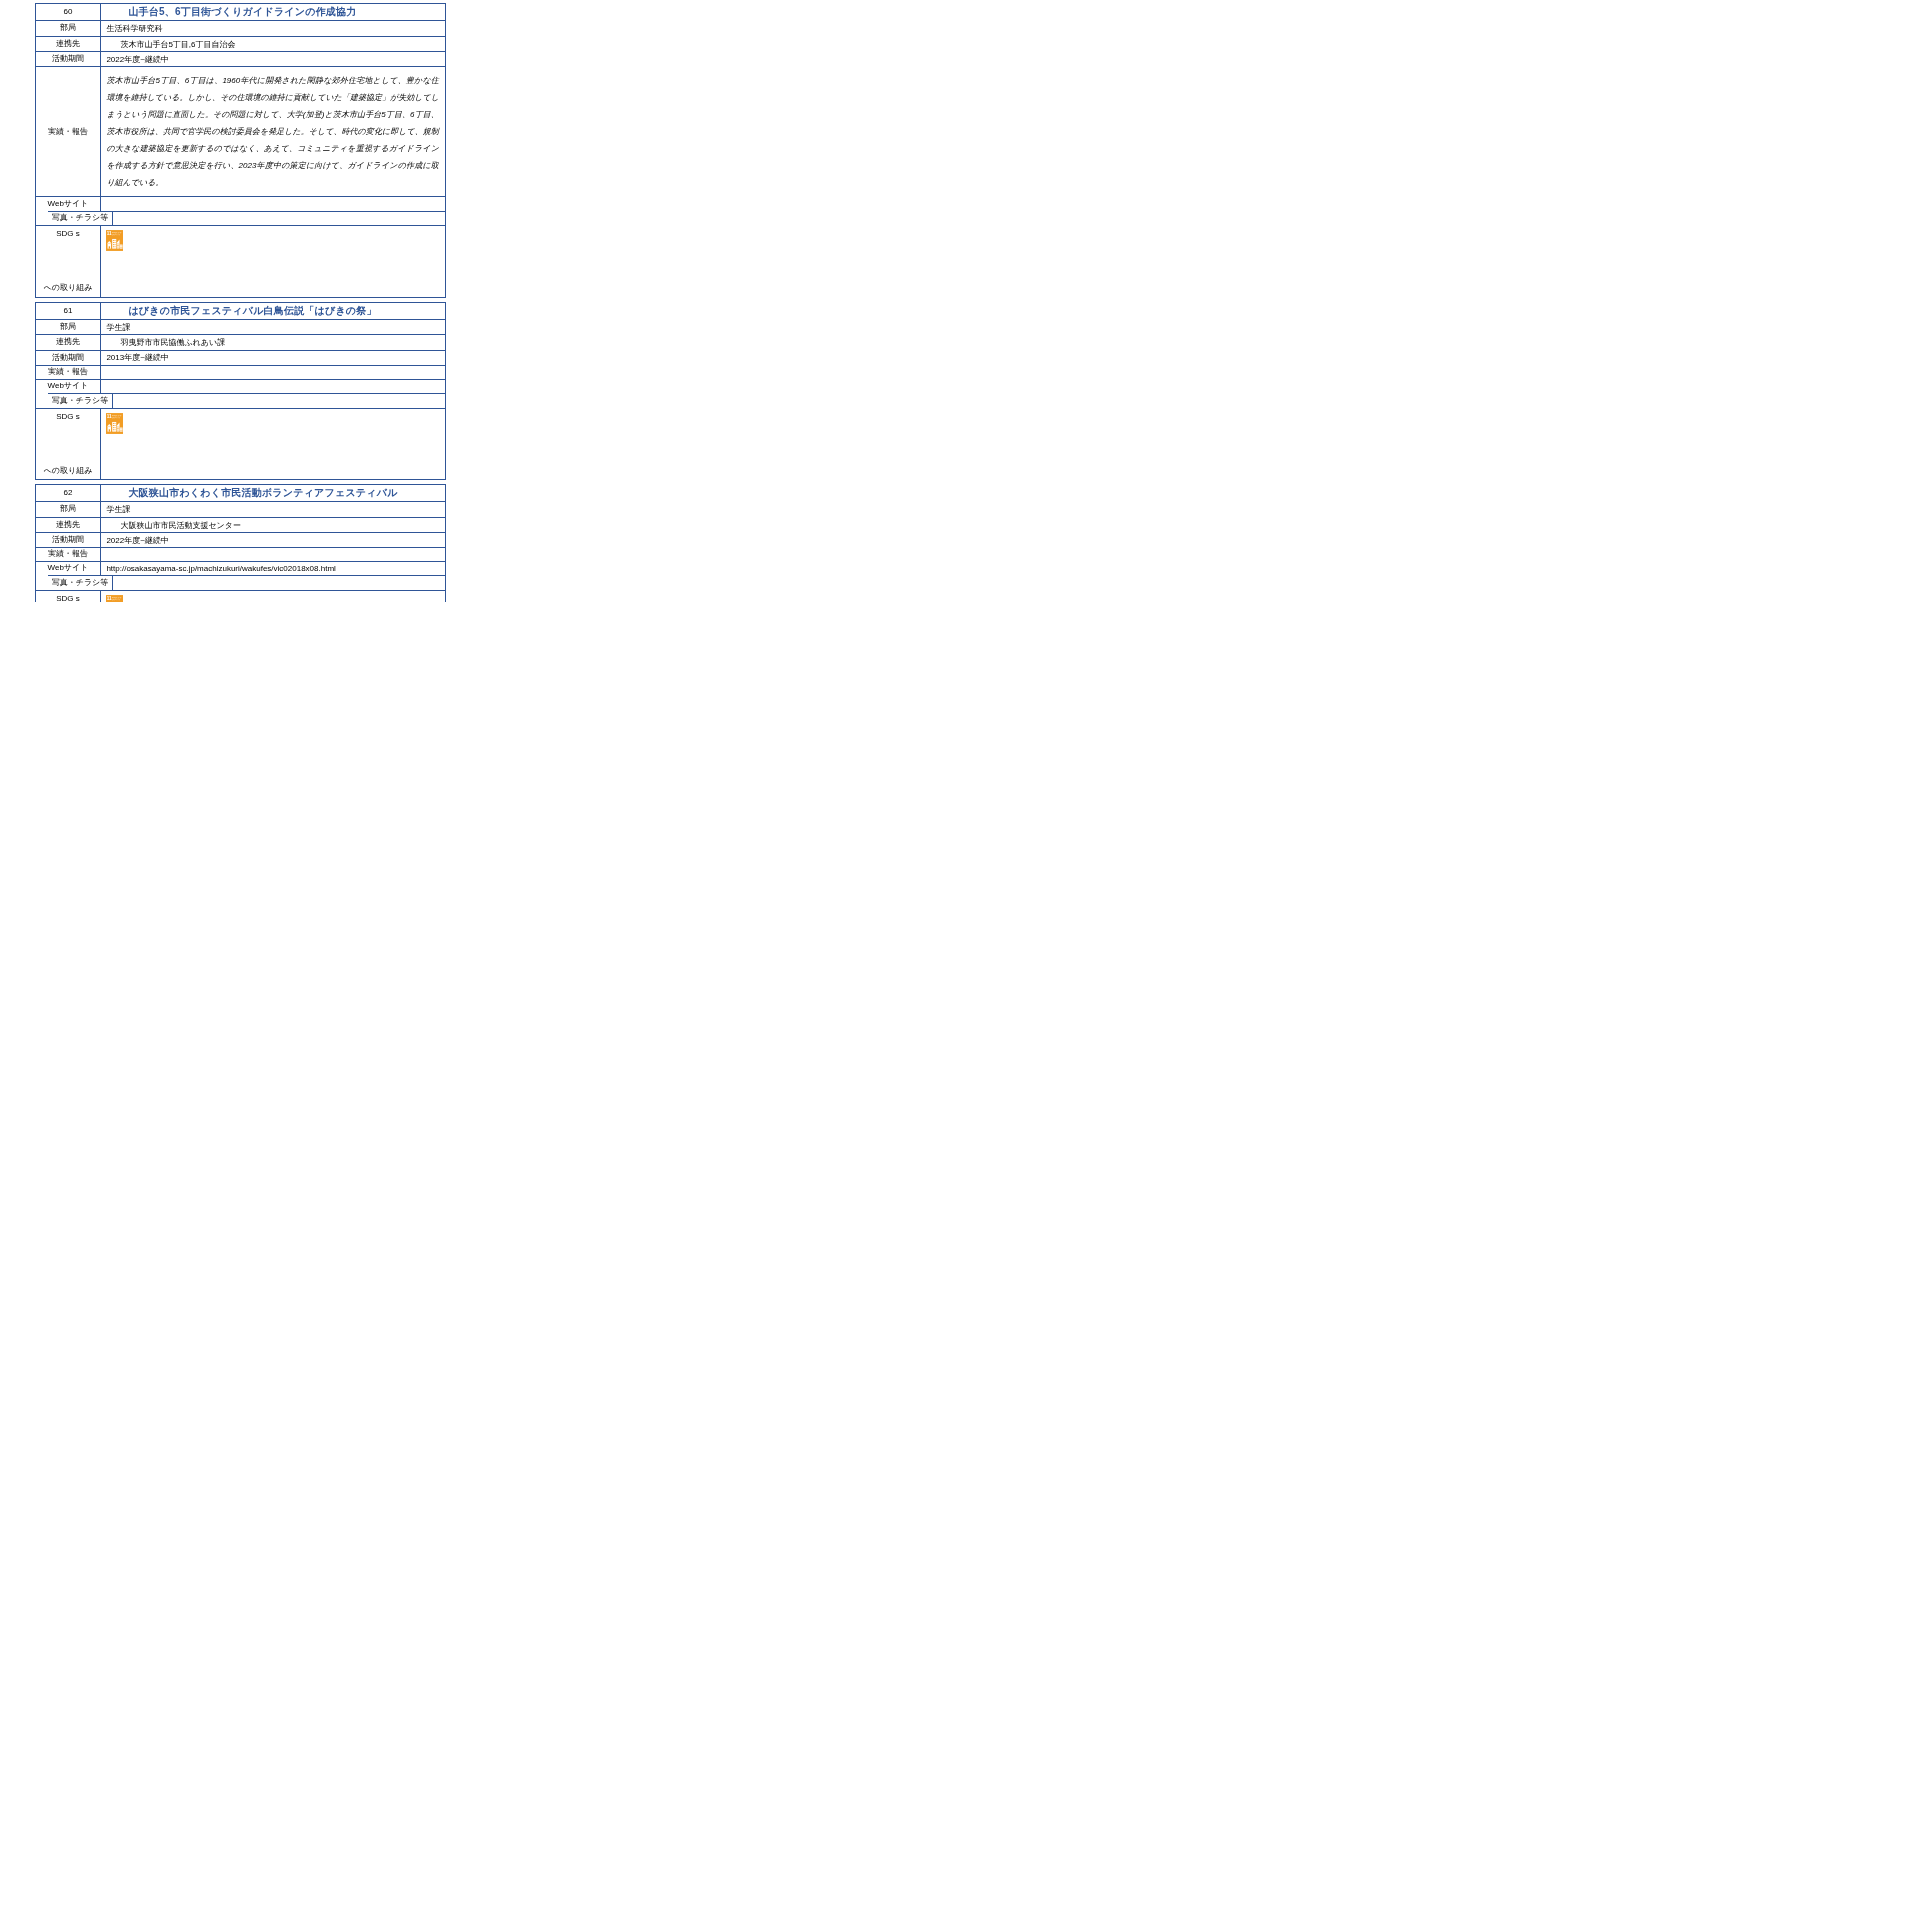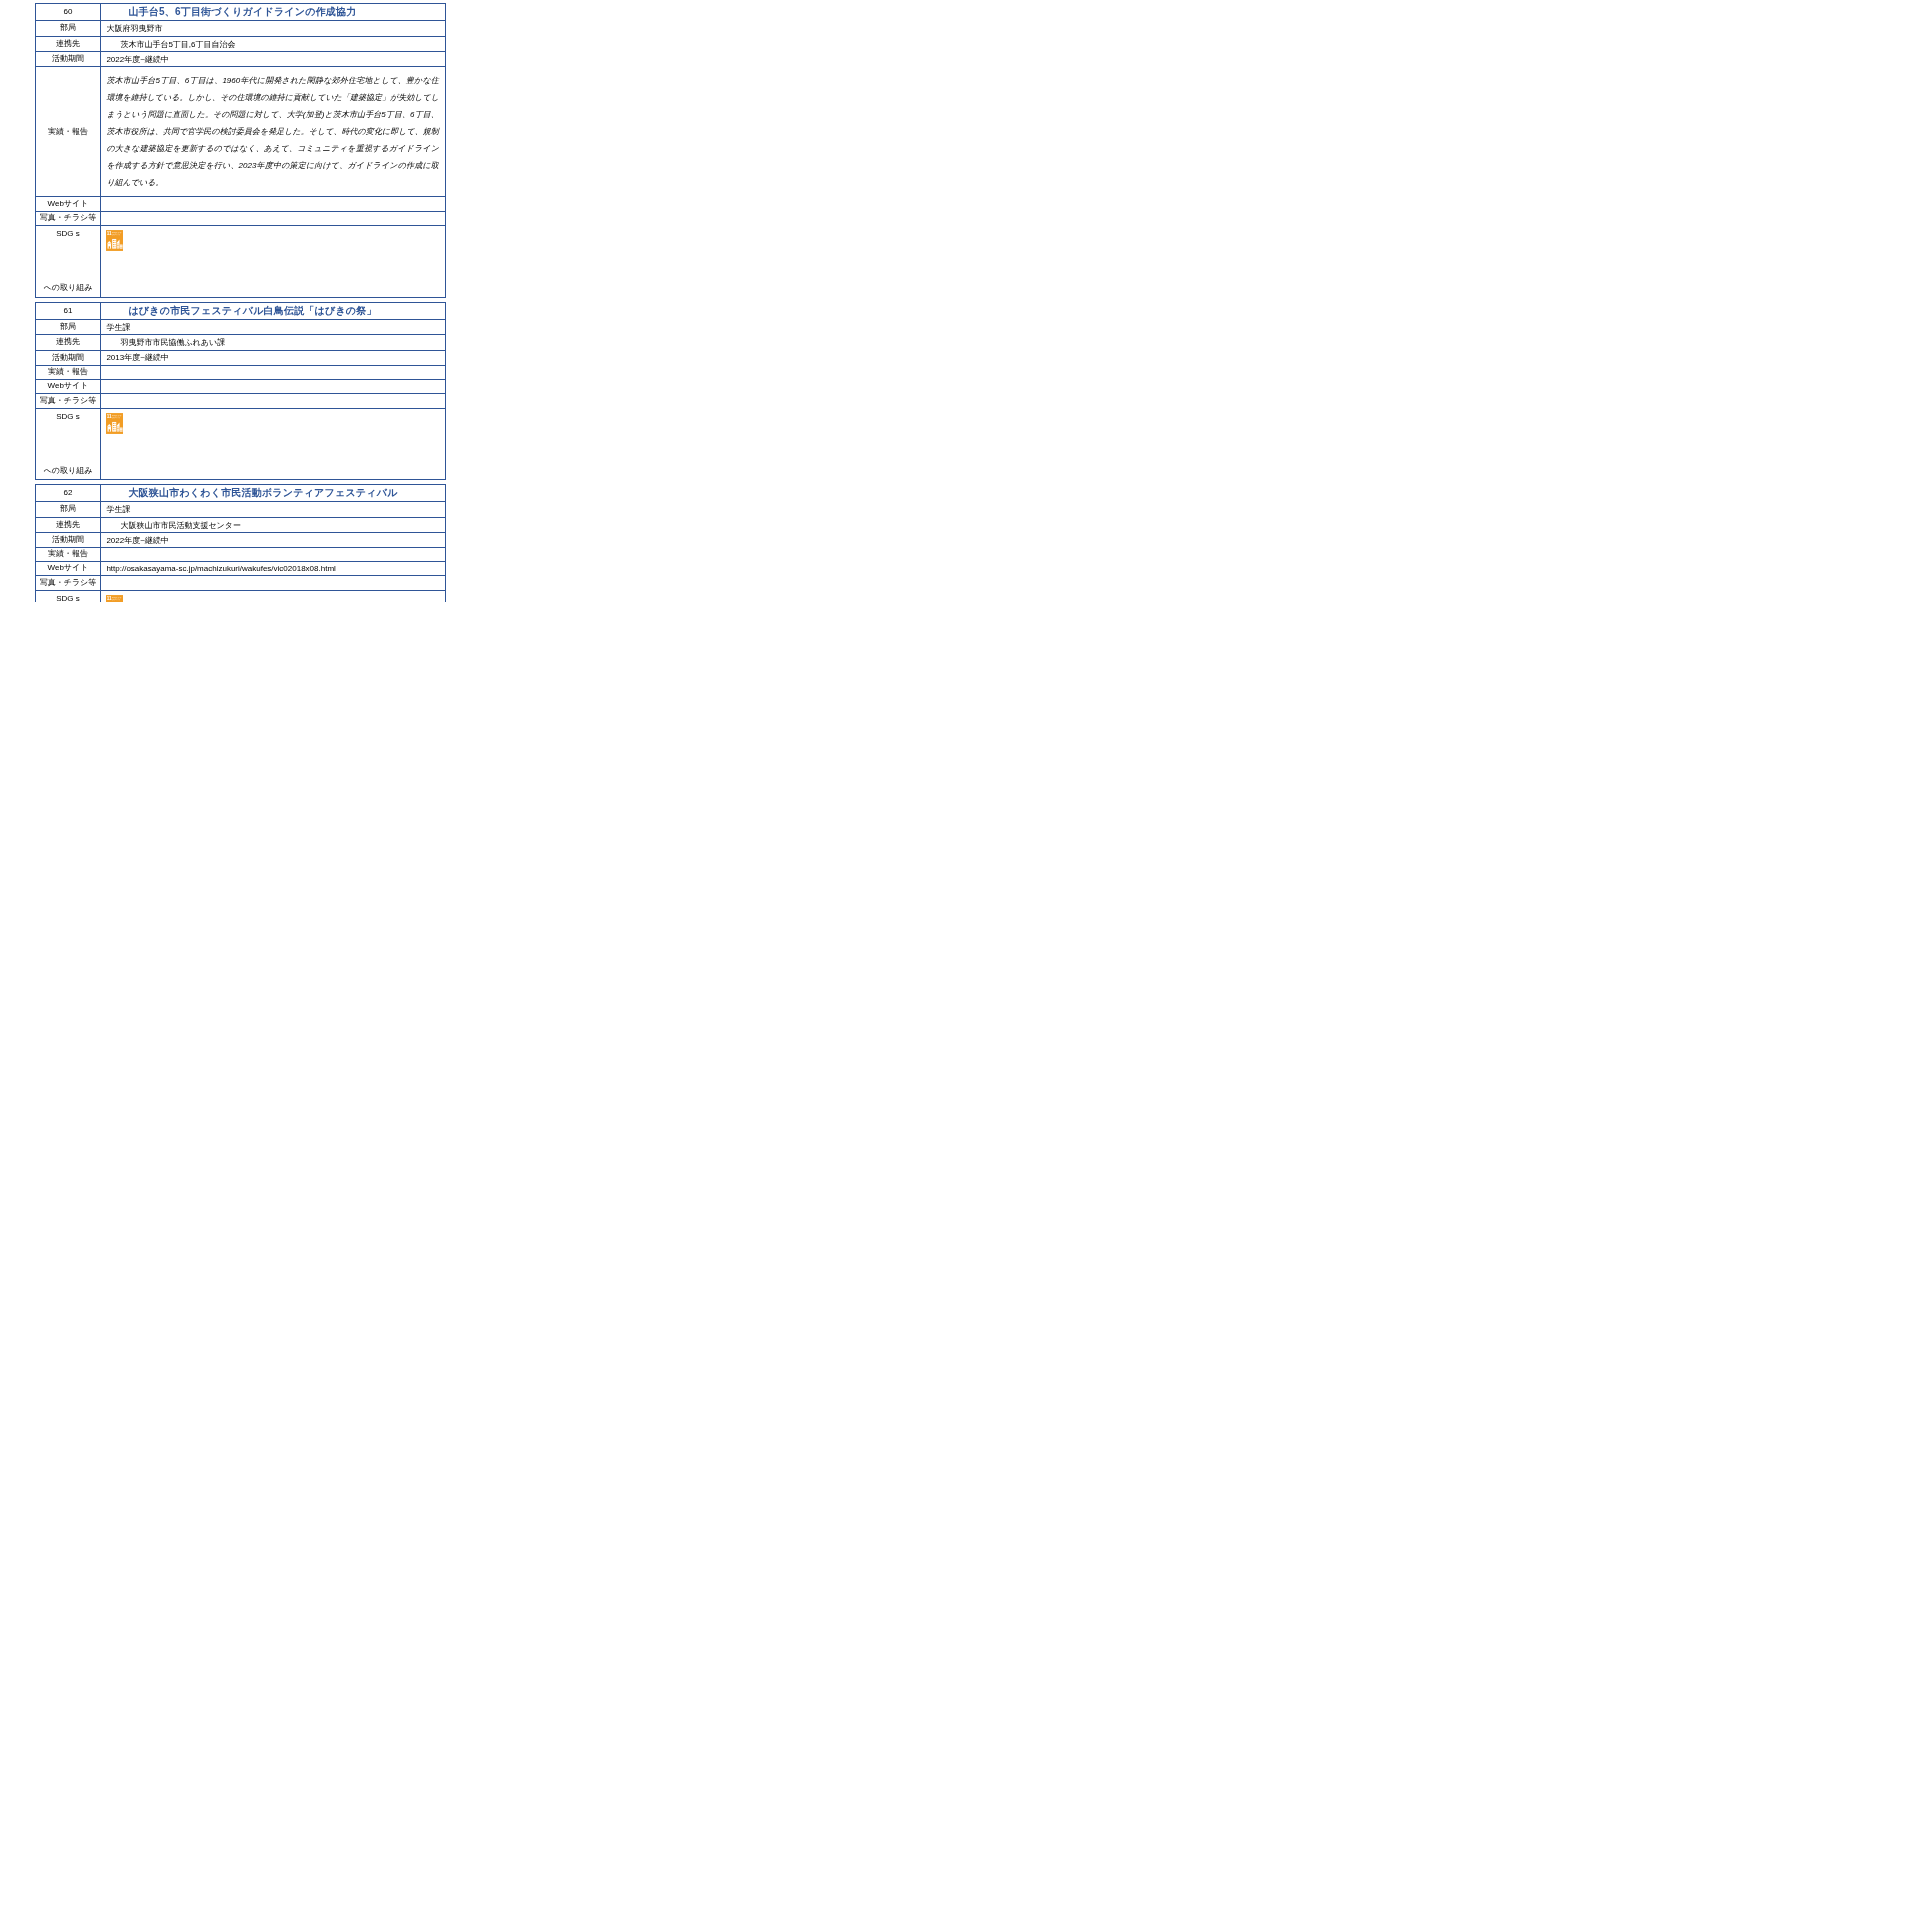--- a/index.html
+++ b/index.html
@@ -30,21 +30,21 @@
     display: flex;
     align-items: stretch;
     border-top: 1.2px solid #2F5597;
   }
   .row:first-child { border-top: none; }
   .r-header  { min-height: 14.6px; gap: 22px; }
   .r-dept    { min-height: 15.4px; }
   .r-partner { min-height: 15.4px; gap: 14px; }
   .r-period  { min-height: 15px; }
   .r-web     { min-height: 14.3px; }
-  .r-photo   { min-height: 14.6px; }
+  .r-photo   { min-height: 14.6px; margin-left: 12px; }
   .r-sdg     { min-height: 33px; }
   .label-cell {
     flex: 0 0 65px;
     width: 65px;
     border-right: 0.8px solid #2F5597;
     display: flex;
     flex-direction: column;
     align-items: center;
     justify-content: center;
     text-align: center;
@@ -91,21 +91,21 @@
 
   <section class="entry-table">
     <div class="row r-header">
       <div class="label-cell">60</div>
       <div class="value-cell">
         <span class="title-text">山手台5、6丁目街づくりガイドラインの作成協力</span>
       </div>
     </div>
     <div class="row r-dept">
       <div class="label-cell">部局</div>
-      <div class="value-cell">大阪府羽曳野市</div>
+      <div class="value-cell">生活科学研究科</div>
     </div>
     <div class="row r-partner">
       <div class="label-cell">連携先</div>
       <div class="value-cell">茨木市山手台5丁目,6丁目自治会</div>
     </div>
     <div class="row r-period">
       <div class="label-cell">活動期間</div>
       <div class="value-cell">2022年度~継続中</div>
     </div>
     <div class="row r-report">

